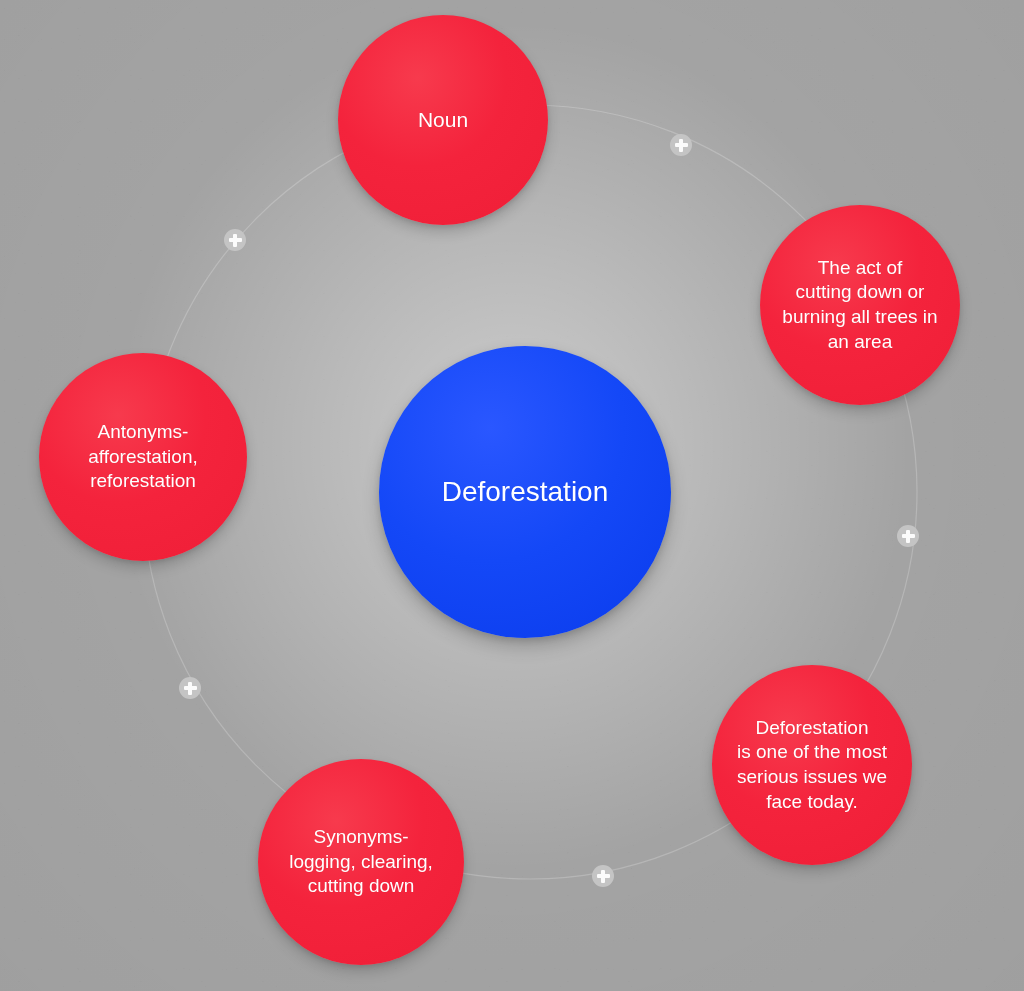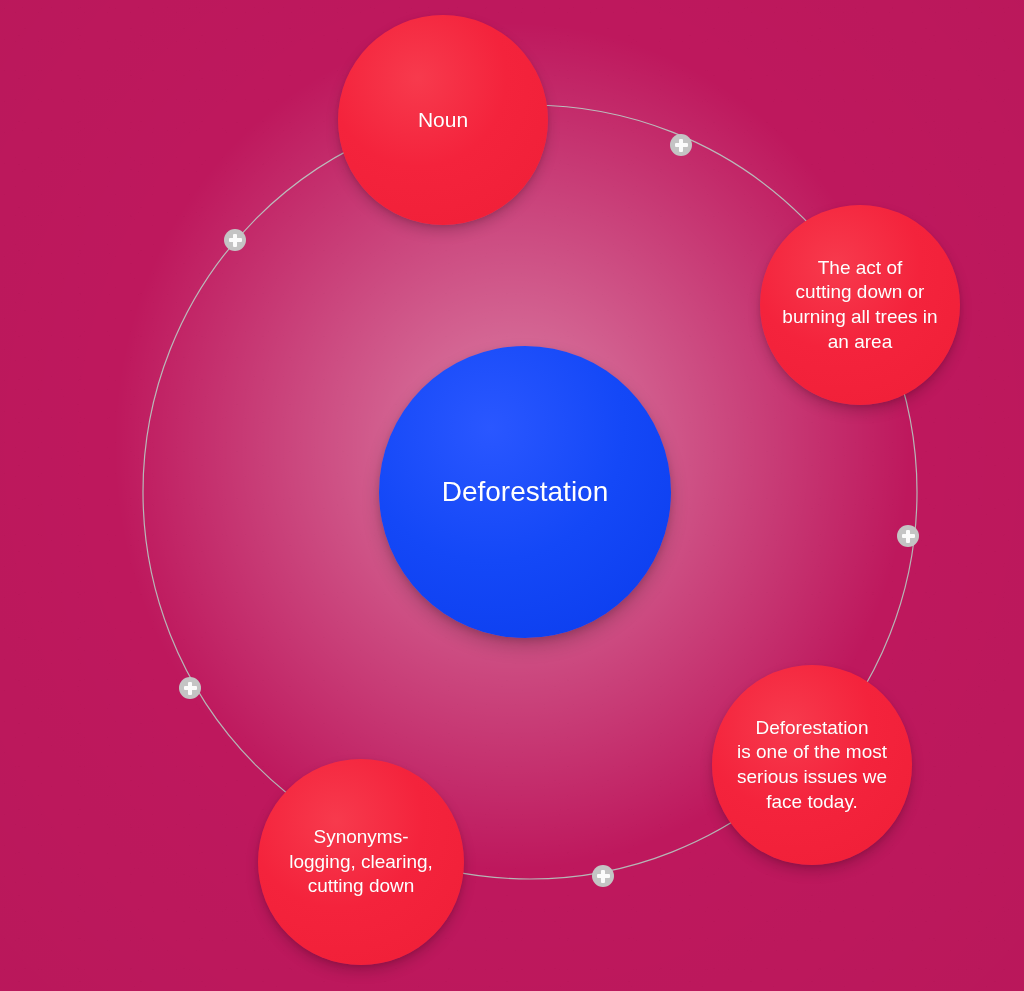--- a/index.html
+++ b/index.html
@@ -108,21 +108,21 @@
   .plus-node .plus-glyph::before {
     left: 4.6px; top: 0; width: 3.8px; height: 13px;
   }
   .plus-node .plus-glyph::after {
     top: 4.6px; left: 0; height: 3.8px; width: 13px;
   }
 </style>
 </head>
 <body>
 
-<div id="canvas" style="background-color: #be185d;">
+<div id="canvas" style="background-color: #a3a3a3;">
 
   <div id="paper-texture"></div>
 
   <svg id="orbit-layer" width="1024" height="991" viewBox="0 0 1024 991" aria-hidden="true">
     <circle id="orbit-circle" cx="530" cy="492" r="387" fill="none" stroke="#b6b6b6" stroke-width="1.2"></circle>
   </svg>
 
   <div id="vignette"></div>
 
   <div class="bubble satellite" id="sat-0" style="width: 210px; height: 210px; left: 338px; top: 15px; padding: 17.85px;">
@@ -142,20 +142,25 @@
 serious issues we
 face today.</span>
   </div>
 
   <div class="bubble satellite" id="sat-3" style="width: 206px; height: 206px; left: 258px; top: 759px; padding: 17.51px;">
     <span class="bubble-label" style="font-size: 19px;">Synonyms-
 logging, clearing,
 cutting down</span>
   </div>
 
+  <div class="bubble satellite" id="sat-4" style="width: 208px; height: 208px; left: 39px; top: 353px; padding: 17.68px;">
+    <span class="bubble-label" style="font-size: 19px;">Antonyms-
+afforestation,
+reforestation</span>
+  </div>
 
   <div class="bubble center-node" id="center-node" style="width: 292px; height: 292px; left: 379px; top: 346px; padding: 17.52px;">
     <span class="bubble-label" style="font-size: 28px;">Deforestation</span>
   </div>
 
   <div class="plus-node" id="plus-0" style="left: 670px; top: 134px;">
     <span class="plus-glyph"></span>
   </div>
   <div class="plus-node" id="plus-1" style="left: 224px; top: 229px;">
     <span class="plus-glyph"></span>

